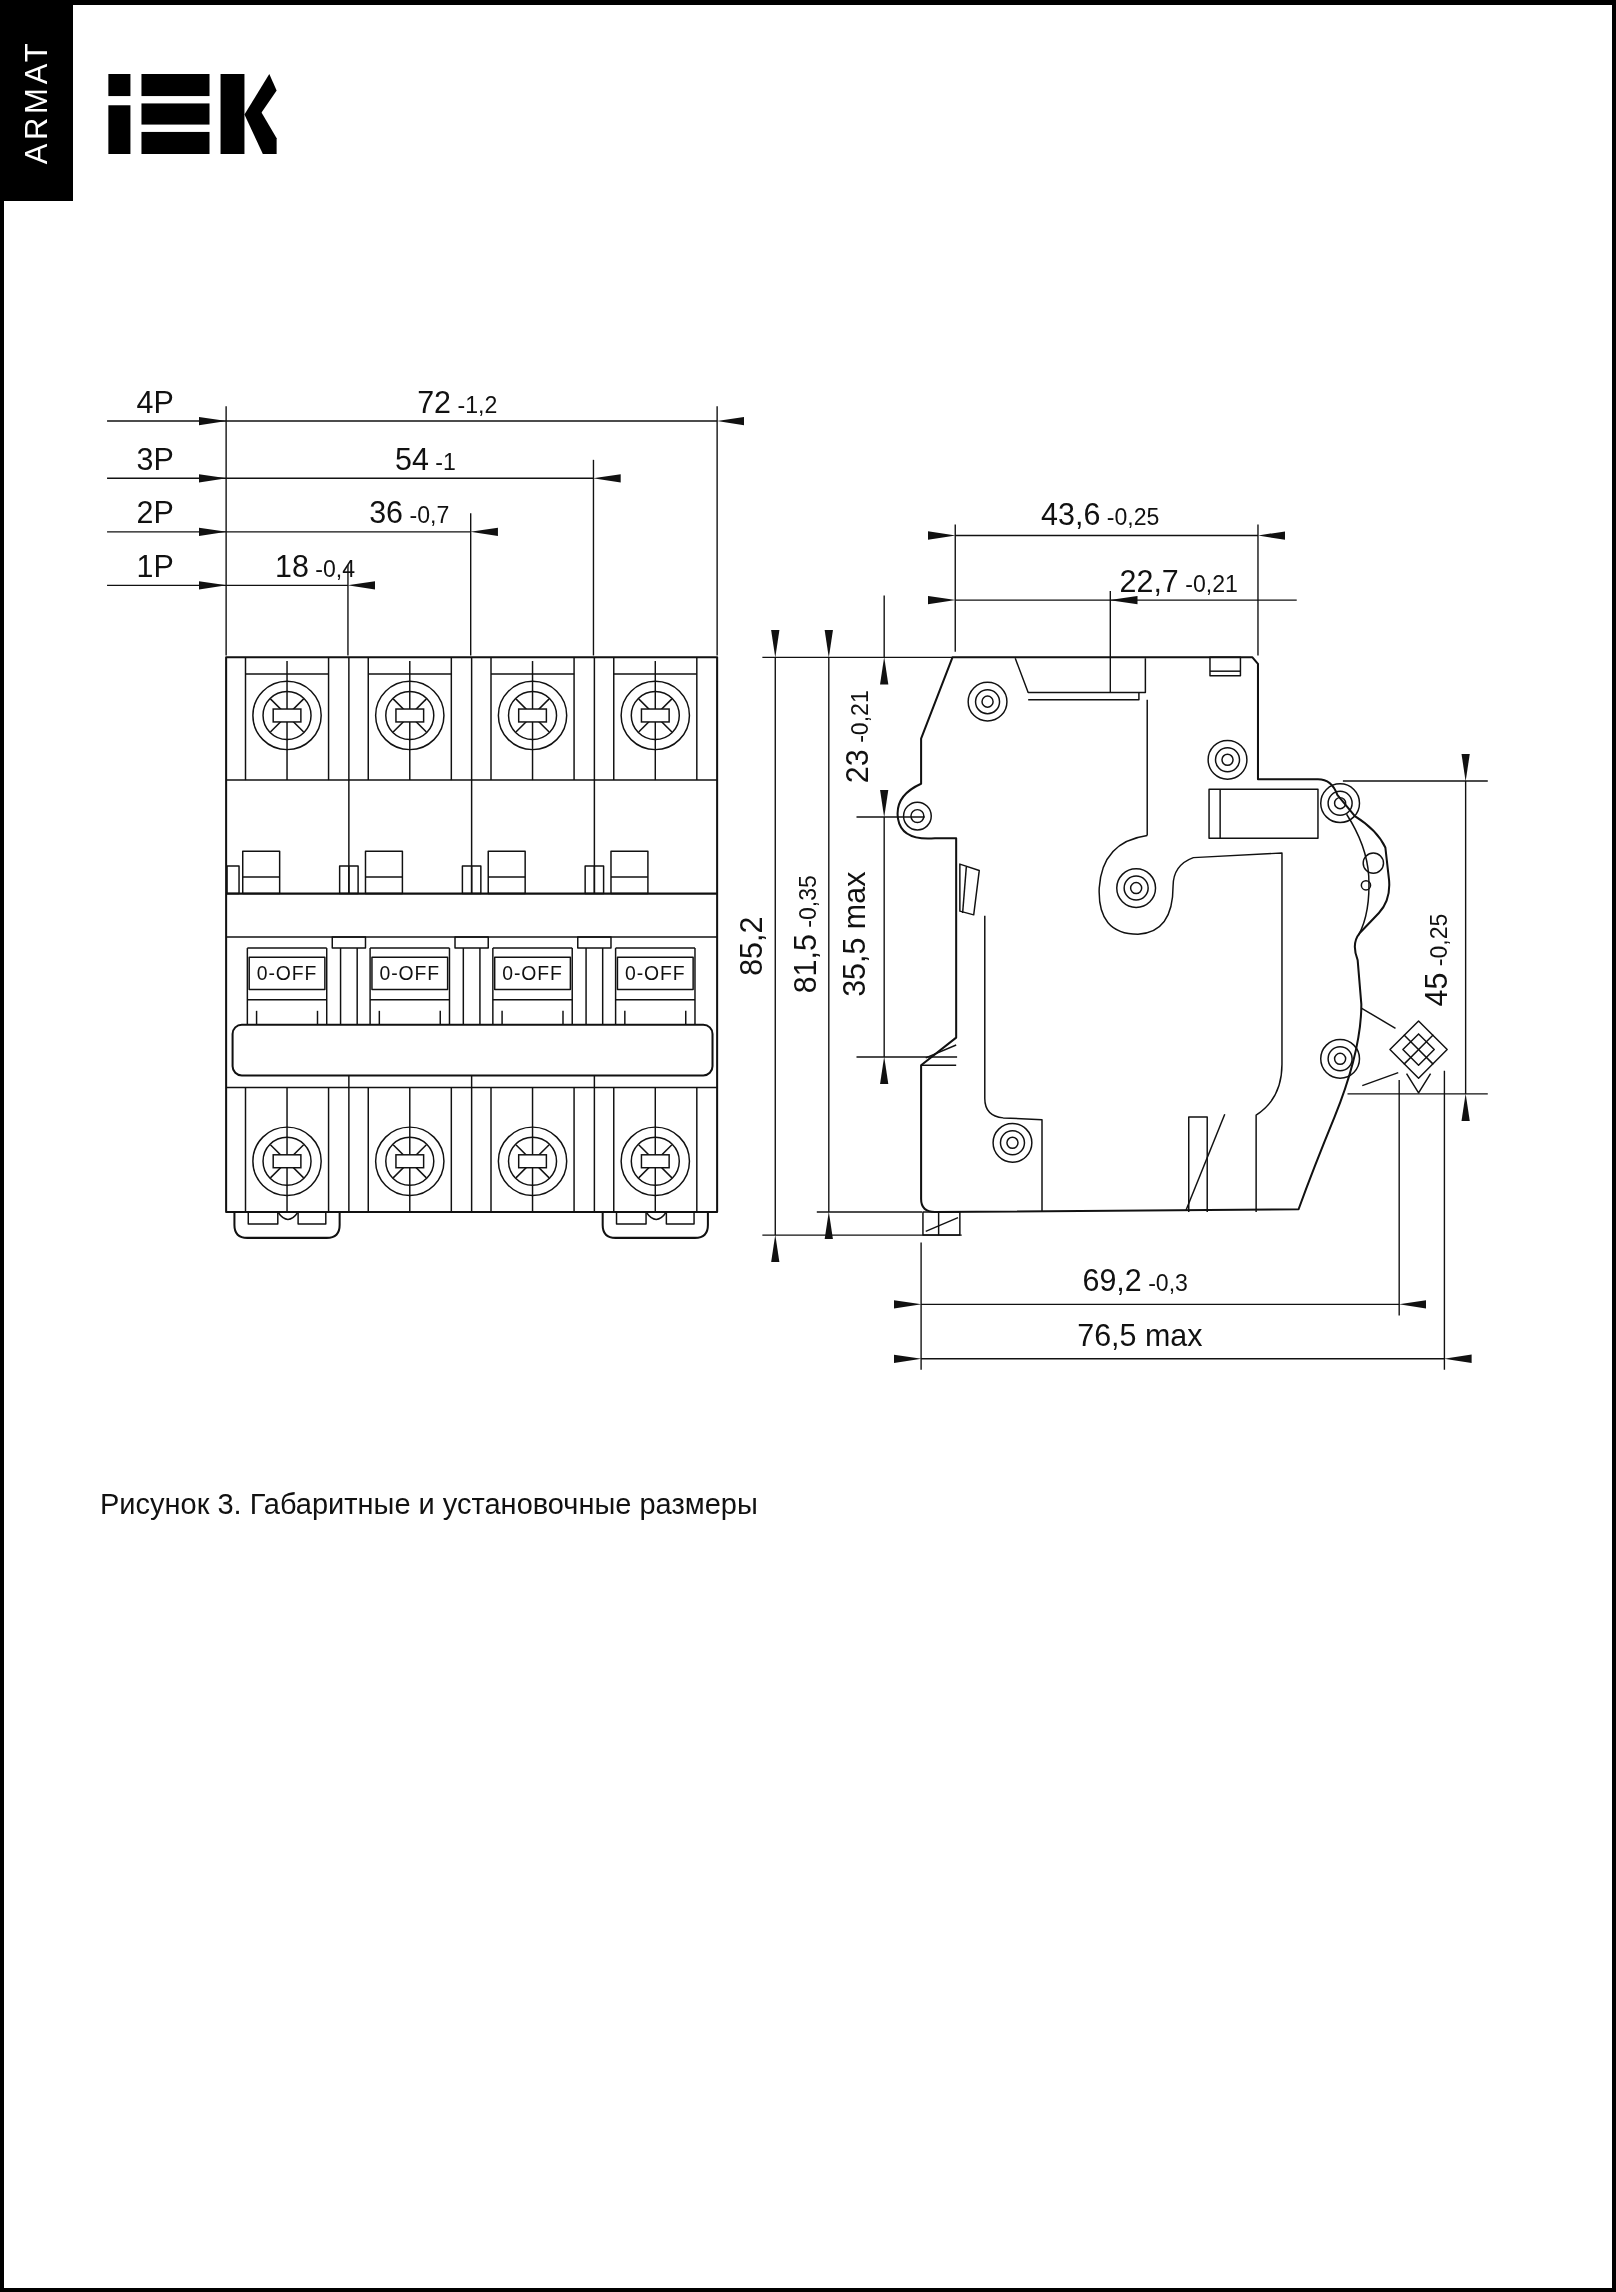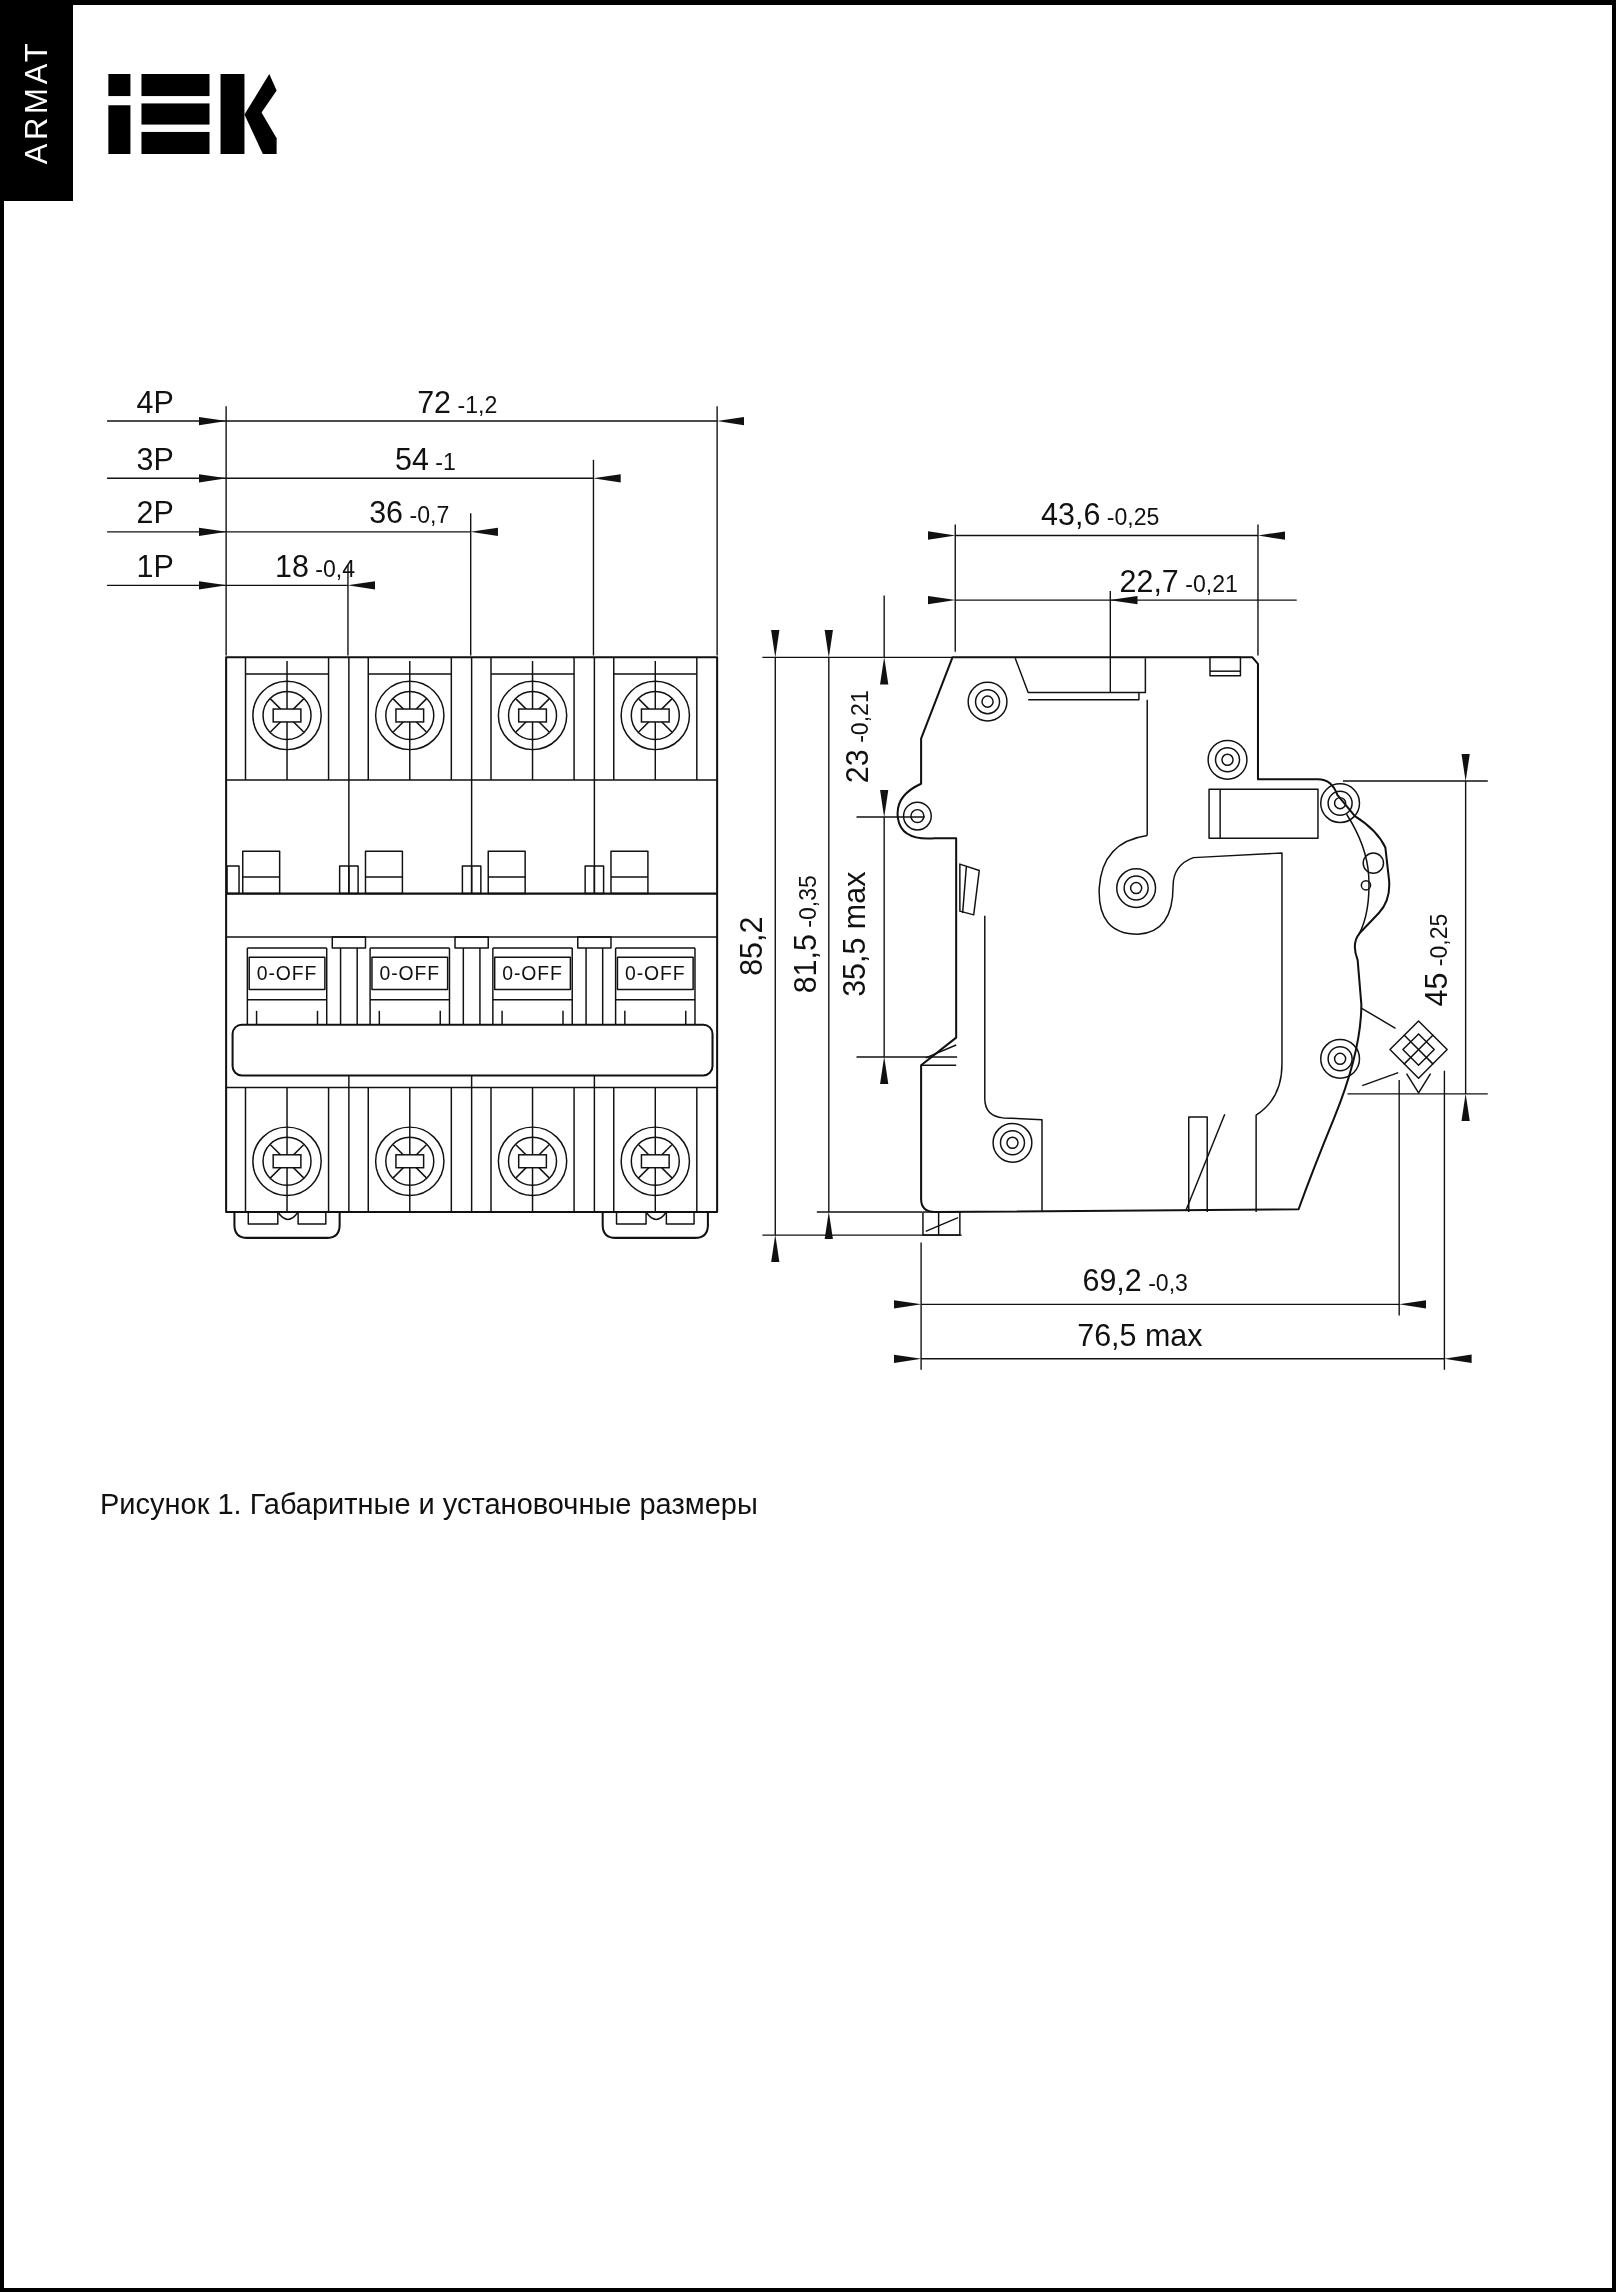--- a/index.html
+++ b/index.html
@@ -319,16 +319,16 @@
         <text text-anchor="middle" x="1230" y="1399"><tspan class="num">69,2</tspan><tspan class="tol" dx="7">-0,3</tspan></text>
       </g>
       <g>
         <line x1="1565" y1="1160" x2="1565" y2="1484" class="dim"></line>
         <line x1="998" y1="1472" x2="1565" y2="1472" class="dim" marker-start="url(#arr)" marker-end="url(#arr)"></line>
         <text text-anchor="middle" x="1235" y="1458" class="num">76,5 max</text>
       </g>
     </g>
   </svg>
 
-  <div class="caption">Рисунок 1. Габаритные и установочные размеры</div>
+  <div class="caption">Рисунок 3. Габаритные и установочные размеры</div>
 
 </div>
 
 
 </body></html>

